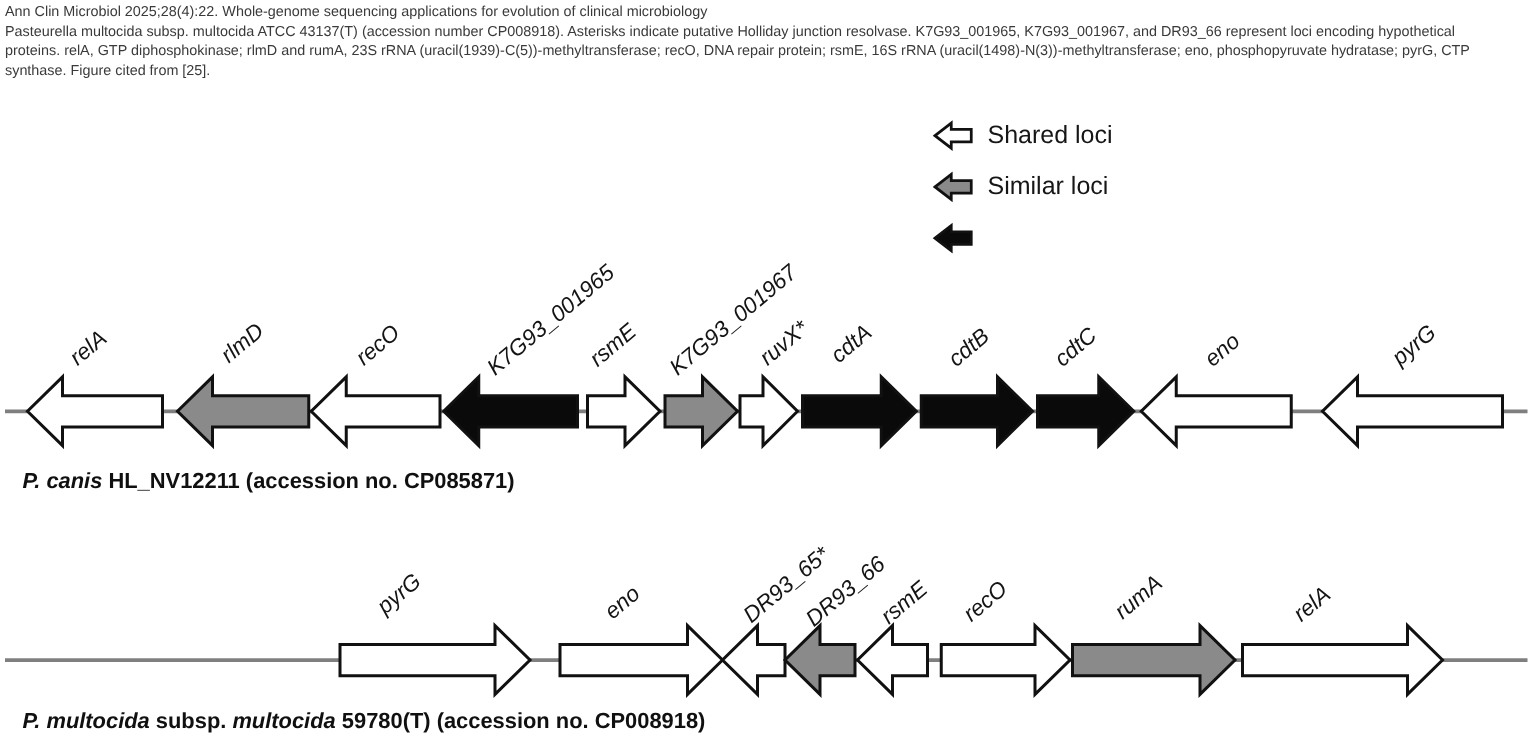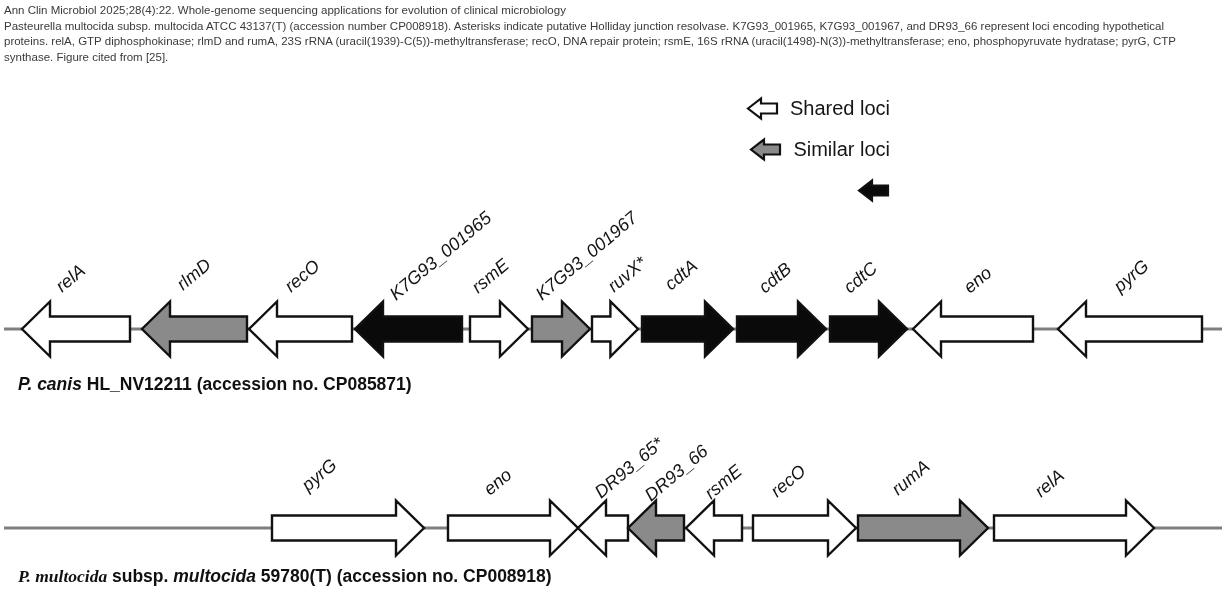--- a/index.html
+++ b/index.html
@@ -27,21 +27,20 @@
     top: 96px;
     display: flex;
     flex-direction: column;
     gap: 16px;
   }
   .legend-row {
     display: flex;
     align-items: center;
     height: 25px;
     gap: 11px;
-    justify-content: flex-end;
   }
   .legend-label {
     font-size: 20px;
     color: #161616;
     white-space: nowrap;
   }
   .map-title {
     position: absolute;
     font-size: 17.5px;
     font-weight: bold;
@@ -132,15 +131,15 @@
         <polygon points="753,515.5 828,515.5 828,500.5 856,528 828,555.5 828,540.5 753,540.5" fill="#ffffff" stroke="#111111" stroke-width="2.4" stroke-linejoin="miter"></polygon>
         <text class="gene-label" transform="translate(777,498) rotate(-40)">recO</text>
         <polygon points="858,515.5 960,515.5 960,500.5 988,528 960,555.5 960,540.5 858,540.5" fill="#8a8a8a" stroke="#111111" stroke-width="2.4" stroke-linejoin="miter"></polygon>
         <text class="gene-label" transform="translate(898,496) rotate(-40)">rumA</text>
         <polygon points="994,515.5 1126,515.5 1126,500.5 1154,528 1126,555.5 1126,540.5 994,540.5" fill="#ffffff" stroke="#111111" stroke-width="2.4" stroke-linejoin="miter"></polygon>
         <text class="gene-label" transform="translate(1041,498) rotate(-40)">relA</text>
       </g>
     </svg>
 
   <div class="map-title" style="left: 18px; top: 374px;"><span style="font-style: italic; font-weight: bold;">P. canis</span><span style="font-weight: bold;">  HL_NV12211 (accession no. CP085871)</span></div>
-  <div class="map-title" style="left: 18px; top: 566px;"><span style="font-style: italic; font-weight: bold; font-family: Liberation Serif, serif;">P. multocida</span><span style="font-weight: bold; margin-top: 43px;"> subsp. </span><span style="font-style: italic; font-weight: bold; margin-top: 48px;">multocida</span><span style="font-weight: bold;">  59780(T) (accession no. CP008918)</span></div>
+  <div class="map-title" style="left: 18px; top: 566px;"><span style="font-style: italic; font-weight: bold;">P. multocida</span><span style="font-weight: bold; margin-top: 43px;"> subsp. </span><span style="font-style: italic; font-weight: bold; margin-top: 48px;">multocida</span><span style="font-weight: bold;">  59780(T) (accession no. CP008918)</span></div>
 
 </div>
 
 </body></html>

